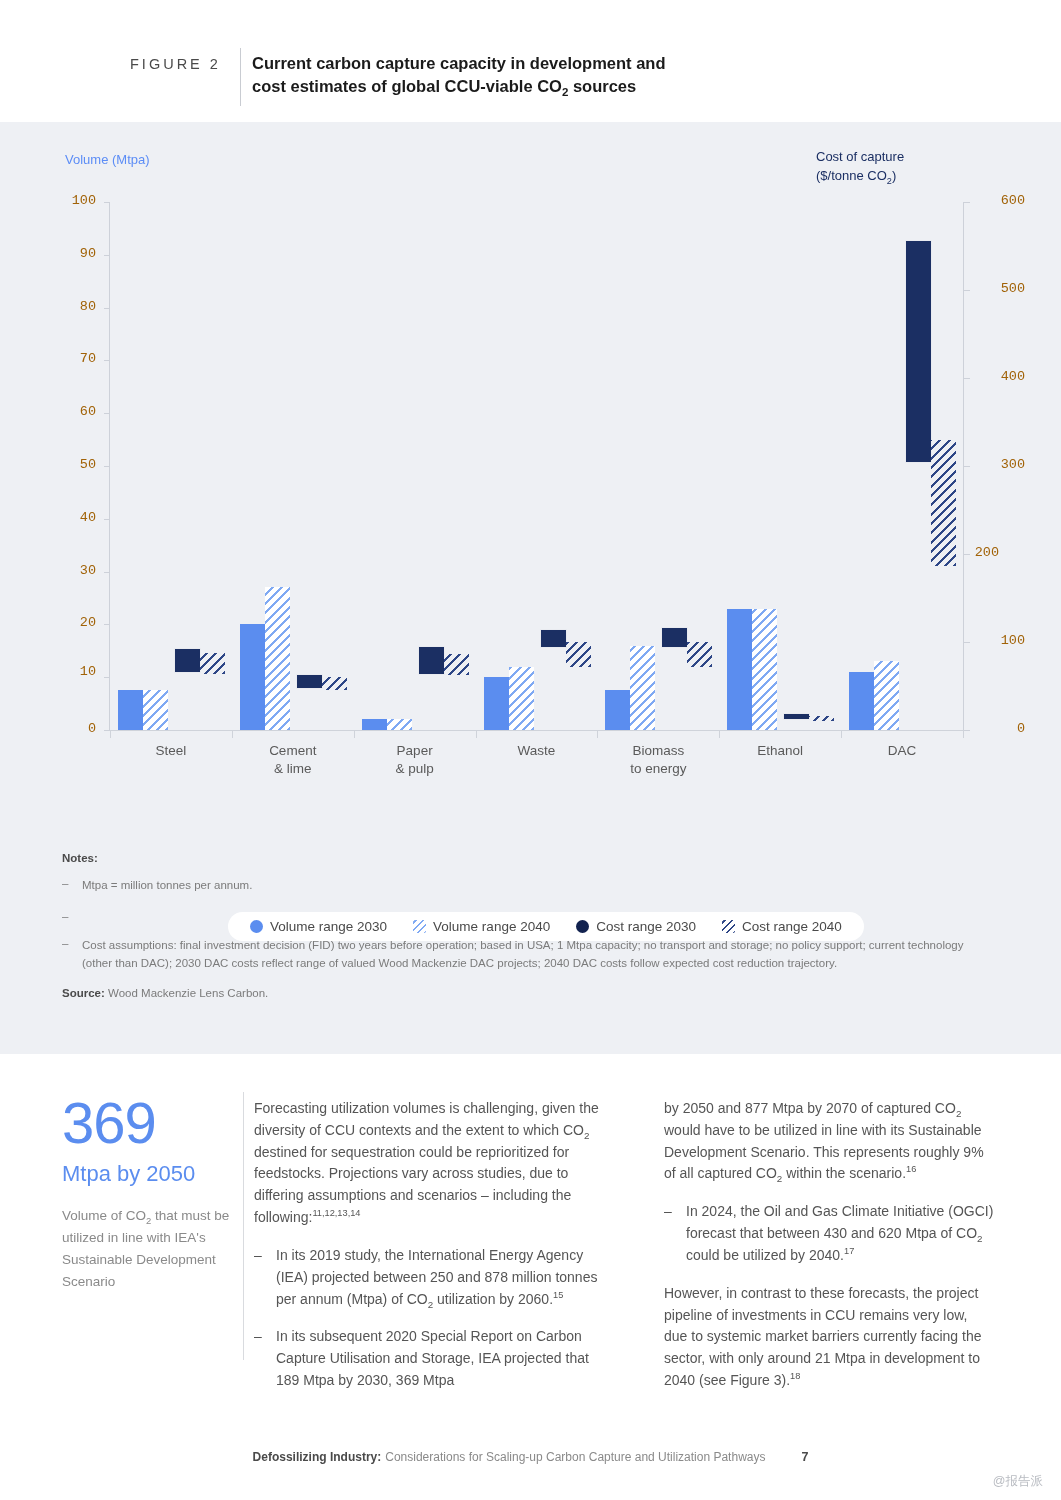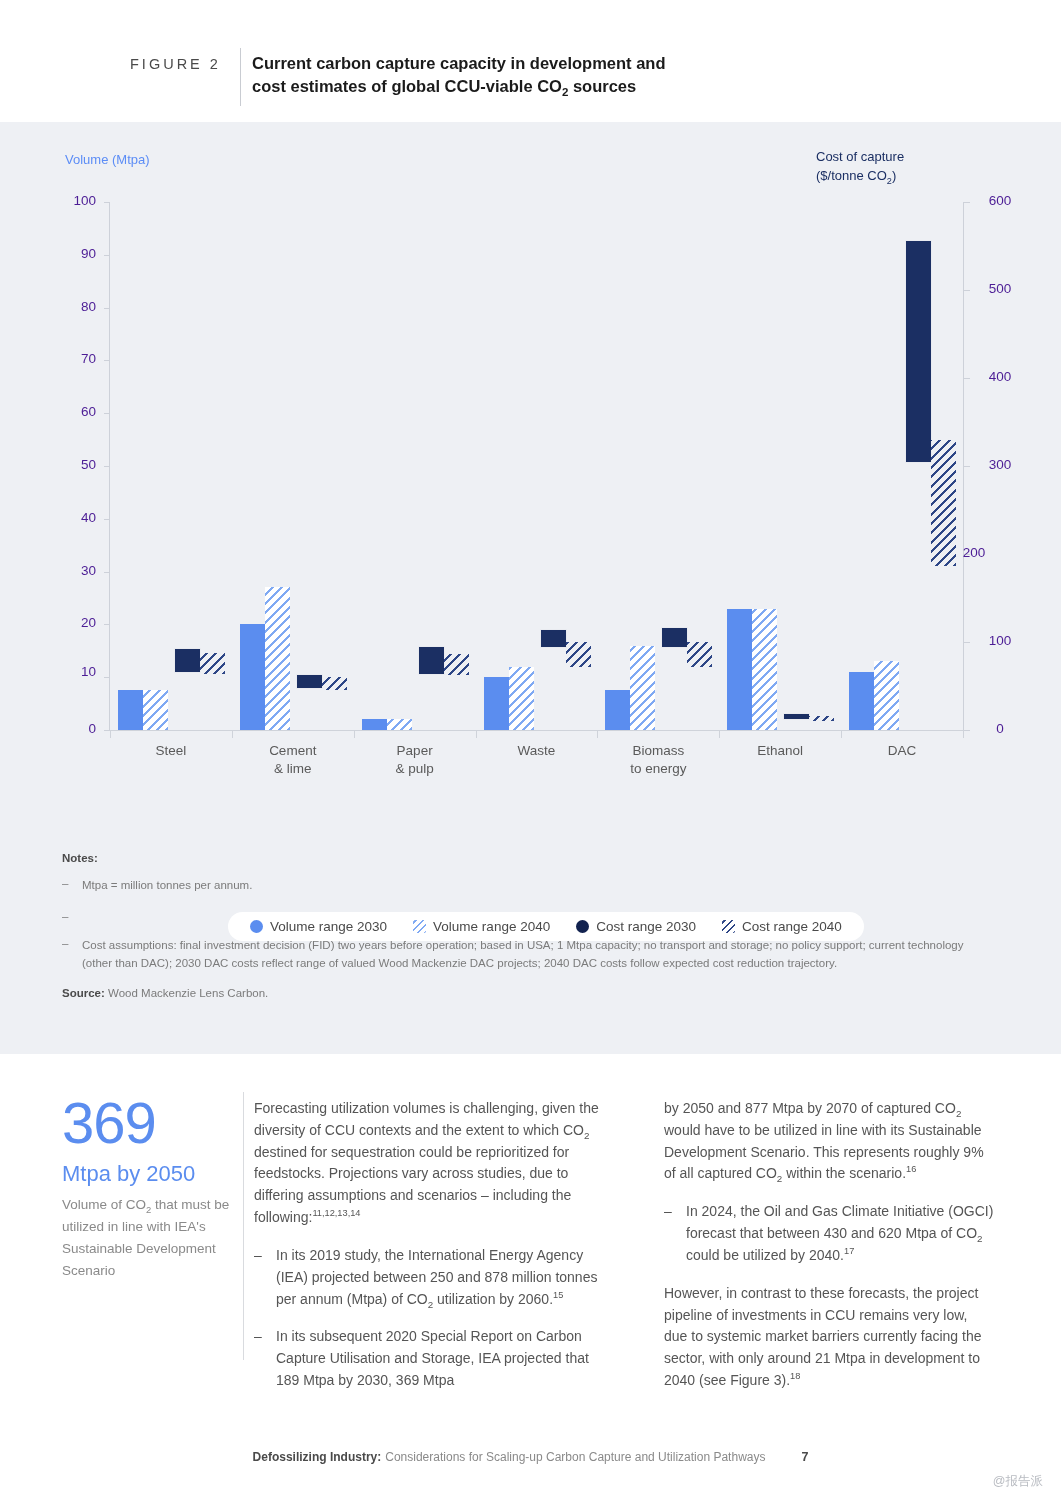--- a/index.html
+++ b/index.html
@@ -58,24 +58,24 @@
   .axis-line-right {
     position: absolute; left: 963px; top: 80px; width: 1px; height: 529px;
     background: #cdd1d9;
   }
   .baseline {
     position: absolute; left: 110px; top: 608px; width: 853px; height: 1px;
     background: #cfd3da;
   }
   .tick { position: absolute; width: 6px; height: 1px; background: #cdd1d9; }
   .tick-label {
-    position: absolute; font-size: 13.5px; color: #4c1d95; white-space: nowrap;
+    position: absolute; font-size: 13.5px; color: #a16207; white-space: nowrap; font-family: Liberation Mono, monospace;
   }
   .tick-label.left { right: 0; text-align: right; }
-  .tick-label.right { left: 0; text-align: center; }
+  .tick-label.right { left: 0; text-align: right; }
 
   
   .grp-sep {
     position: absolute; top: 608px; width: 1px; height: 8px; background: #cfd3da;
   }
   .cat-label {
     position: absolute; top: 620px; text-align: center;
     font-size: 13.5px; color: #5a5a5a; line-height: 1.35; white-space: nowrap;
   }
 
@@ -122,21 +122,21 @@
   .note-dash { width: 10px; flex: 0 0 auto; font-size: 11.5px; color: #7b7b7b; }
   .note-text { font-size: 11.5px; color: #7b7b7b; line-height: 1.55; }
   .source-line { font-size: 11.5px; color: #7b7b7b; margin-top: 4px; }
   .source-line b { color: #4a4a4a; }
 
   
   .bottom { position: absolute; left: 0; top: 1054px; width: 1061px; height: 446px; background: #ffffff; }
   .stat-col { position: absolute; left: 62px; top: 40px; width: 175px; }
   .stat-num { font-size: 58px; color: #5b8def; font-weight: 400; line-height: 1.0; letter-spacing: -1px; }
   .stat-sub { font-size: 22px; color: #5b8def; font-weight: 400; margin-top: 10px; line-height: 1.1; }
-  .stat-desc { font-size: 13.5px; color: #8a8a8a; line-height: 1.62; margin-top: 8px; }
+  .stat-desc { font-size: 13.5px; color: #8a8a8a; line-height: 1.62; margin-top: 19px; }
   .vrule { position: absolute; left: 243px; top: 38px; width: 1px; height: 268px; background: #d9dbdf; }
 
   .col-mid { position: absolute; left: 254px; top: 44px; width: 358px; }
   .col-right { position: absolute; left: 664px; top: 44px; width: 330px; }
   .body-p { font-size: 14px; color: #555555; line-height: 1.56; margin-bottom: 16px; }
   .bullet { display: flex; gap: 14px; margin-bottom: 16px; }
   .bullet-dash { width: 8px; flex: 0 0 auto; font-size: 14px; color: #555555; line-height: 1.56; }
   .bullet-text { font-size: 14px; color: #555555; line-height: 1.56; }
 
   .footer {

